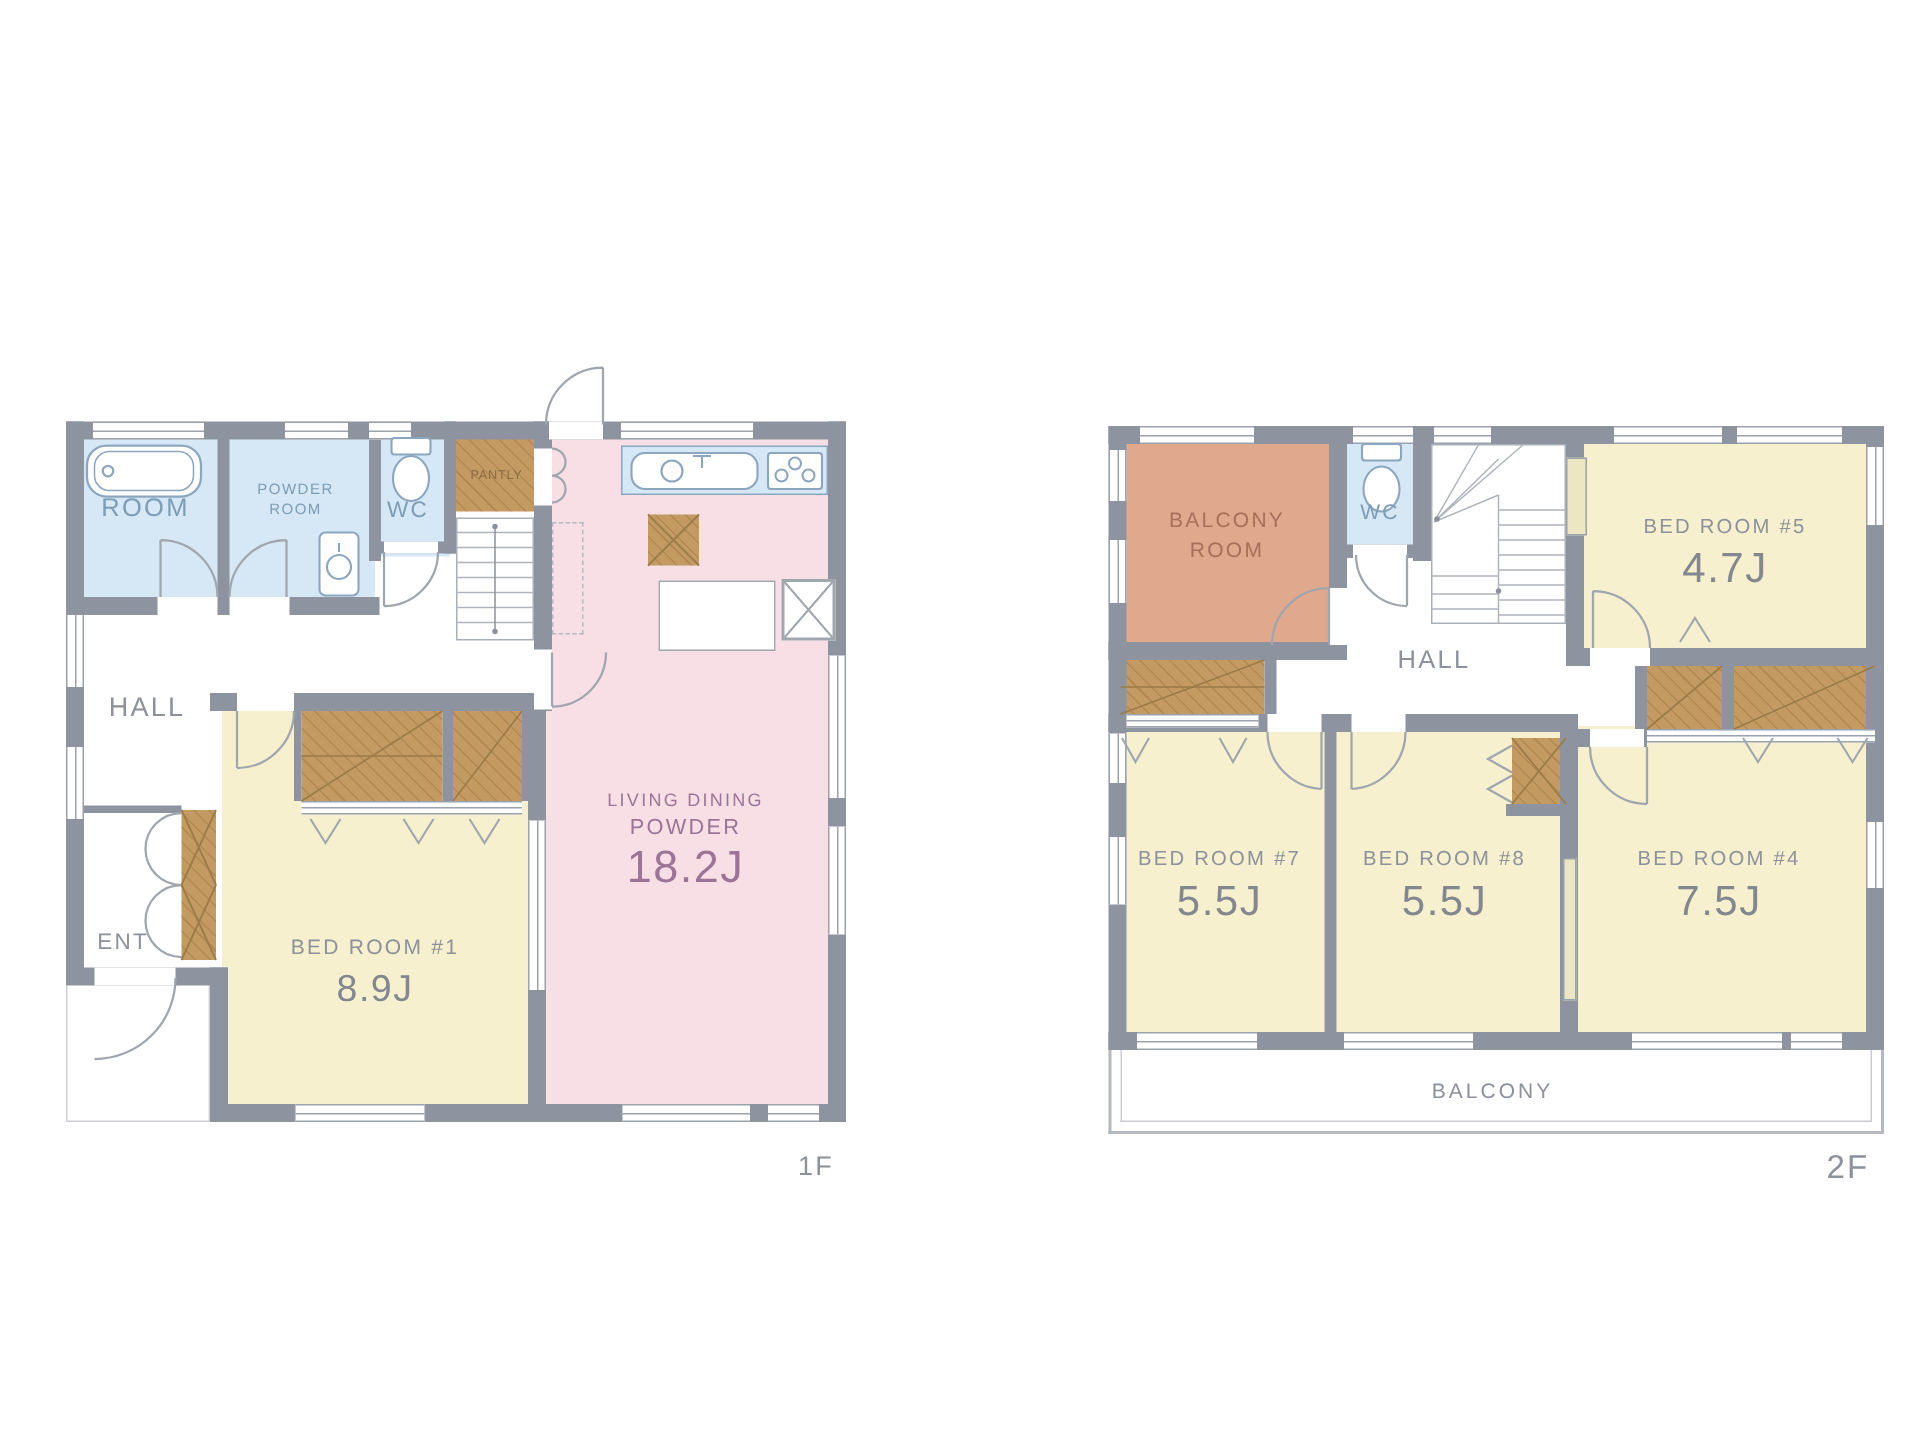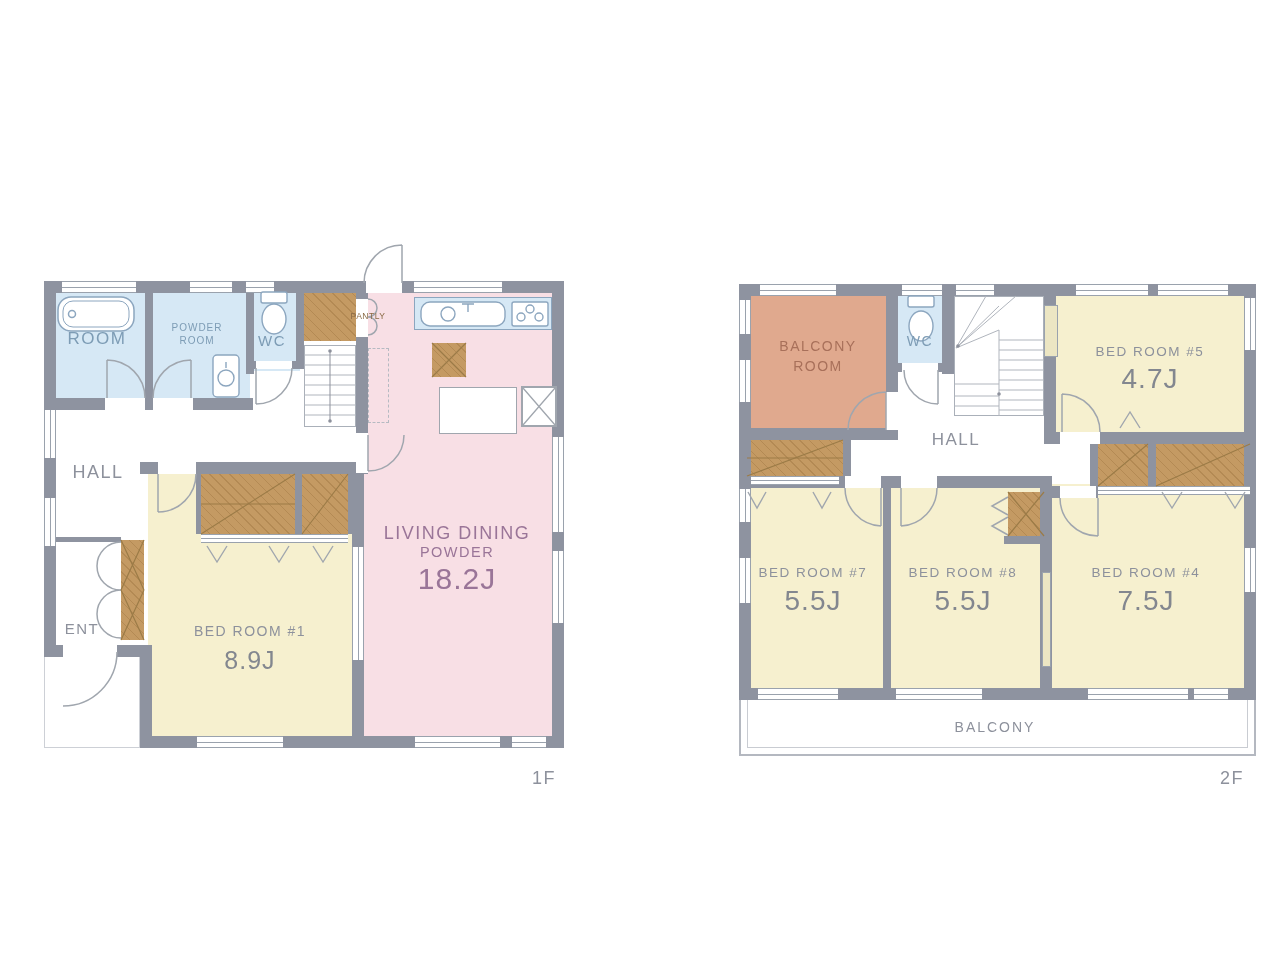--- a/index.html
+++ b/index.html
@@ -30,21 +30,21 @@
   .balcony-outer{position:absolute;z-index:1;border:2px solid #b4b8c0;border-top:none;box-sizing:border-box;}
   .balcony-inner{position:absolute;z-index:1;border:1px solid #c9ccd2;border-top:none;box-sizing:border-box;}
   svg.overlay{position:absolute;left:0;top:0;width:1280px;height:960px;z-index:6;pointer-events:none;}
   .lbl{position:absolute;z-index:7;transform:translate(-50%,-50%);white-space:nowrap;text-align:center;
        letter-spacing:1.5px;}
   .c-blue{color:#7d9cb5;}
   .c-gray{color:#8d919c;}
   .c-gray2{color:#83878f;}
   .c-purple{color:#9a7598;}
   .c-salmon{color:#a8705a;}
-  .c-brown{color:#8a6a45;margin-left:37px;}
+  .c-brown{color:#8a6a45;}
   .watermark{position:absolute;z-index:9;left:640px;top:478px;transform:translate(-50%,-50%);
              font-size:96px;font-weight:bold;letter-spacing:4px;color:rgba(255,255,255,.93);
              text-shadow:3px 4px 6px rgba(125,130,142,.60),0 0 2px rgba(150,155,165,.35);
              font-family:"Liberation Sans",sans-serif;}
 </style>
 </head>
 <body>
 
 <div class="canvas">
 
@@ -274,33 +274,33 @@
 
   <div class="lbl c-blue" style="left:97px;top:339px;font-size:17px">ROOM</div>
   <div class="lbl c-blue" style="left:197px;top:327px;font-size:10px;letter-spacing:1px">POWDER</div>
   <div class="lbl c-blue" style="left:197px;top:340px;font-size:10px;letter-spacing:1px">ROOM</div>
   <div class="lbl c-blue" style="left:272px;top:340px;font-size:15px">WC</div>
   <div class="lbl c-brown" style="left:331px;top:316px;font-size:8.5px;letter-spacing:.5px">PANTLY</div>
   <div class="lbl c-gray" style="left:98px;top:472px;font-size:18px">HALL</div>
   <div class="lbl c-gray" style="left:82px;top:628px;font-size:15px">ENT</div>
   <div class="lbl c-gray" style="left:250px;top:631px;font-size:14px">BED ROOM #1</div>
   <div class="lbl c-gray2" style="left:250px;top:660px;font-size:25px;letter-spacing:1px">8.9J</div>
-  <div class="lbl c-purple" style="left:457px;top:533px;font-size:18px">LIVING DINING</div>
+  <div class="lbl c-purple" style="left:457px;top:533px;font-size:12px">LIVING DINING</div>
   <div class="lbl c-purple" style="left:457px;top:552px;font-size:14.5px">POWDER</div>
   <div class="lbl c-purple" style="left:457px;top:579px;font-size:30px;letter-spacing:1px">18.2J</div>
   <div class="lbl c-gray" style="left:544px;top:778px;font-size:18px">1F</div>
 
   <div class="lbl c-salmon" style="left:818px;top:346px;font-size:14px">BALCONY</div>
   <div class="lbl c-salmon" style="left:818px;top:366px;font-size:14px">ROOM</div>
   <div class="lbl c-blue" style="left:920px;top:341px;font-size:14px">WC</div>
   <div class="lbl c-gray" style="left:956px;top:440px;font-size:17px">HALL</div>
   <div class="lbl c-gray" style="left:1150px;top:351px;font-size:13.5px">BED ROOM #5</div>
   <div class="lbl c-gray2" style="left:1150px;top:379px;font-size:28px;letter-spacing:1px">4.7J</div>
   <div class="lbl c-gray" style="left:813px;top:572px;font-size:13.5px">BED ROOM #7</div>
   <div class="lbl c-gray2" style="left:813px;top:601px;font-size:28px;letter-spacing:1px">5.5J</div>
   <div class="lbl c-gray" style="left:963px;top:572px;font-size:13.5px">BED ROOM #8</div>
   <div class="lbl c-gray2" style="left:963px;top:601px;font-size:28px;letter-spacing:1px">5.5J</div>
   <div class="lbl c-gray" style="left:1146px;top:572px;font-size:13.5px">BED ROOM #4</div>
   <div class="lbl c-gray2" style="left:1146px;top:601px;font-size:28px;letter-spacing:1px">7.5J</div>
   <div class="lbl c-gray" style="left:995px;top:727px;font-size:14px;letter-spacing:2px">BALCONY</div>
-  <div class="lbl c-gray" style="left:1232px;top:778px;font-size:18px">2F</div>
+  <div class="lbl c-gray" style="left:1232px;top:778px;font-size:22px">2F</div>
 
 </div>
 
 </body></html>

